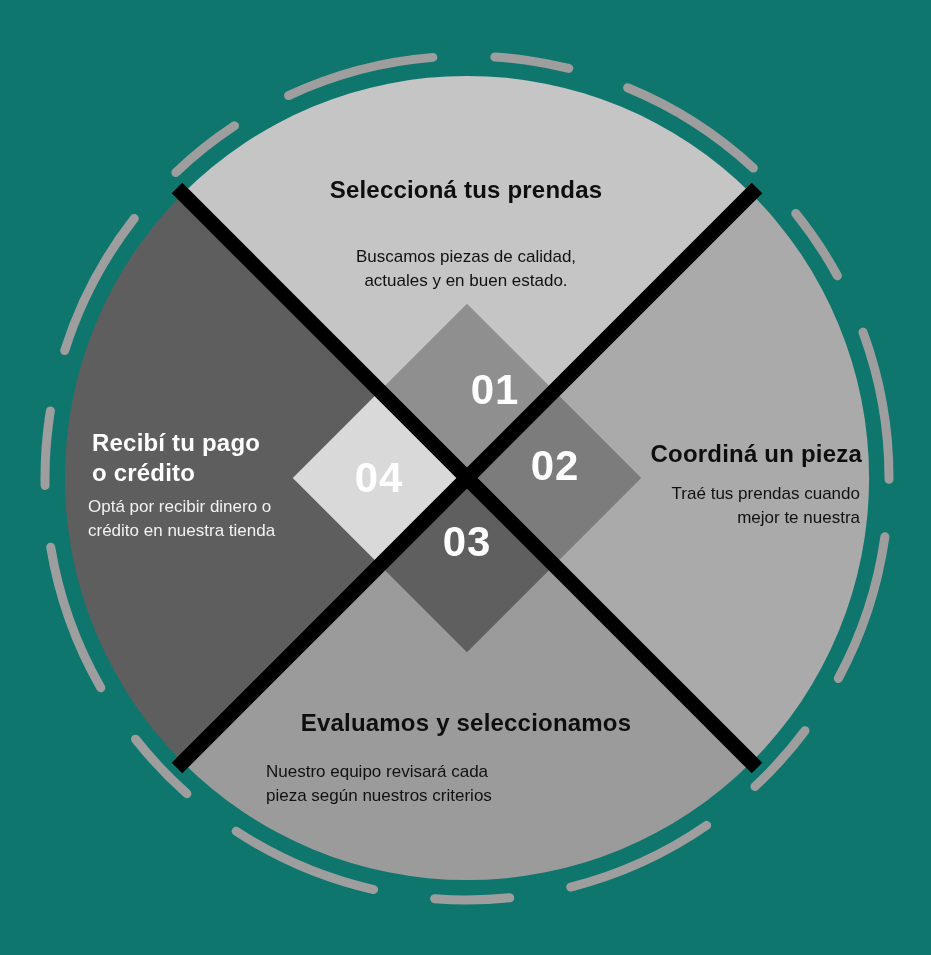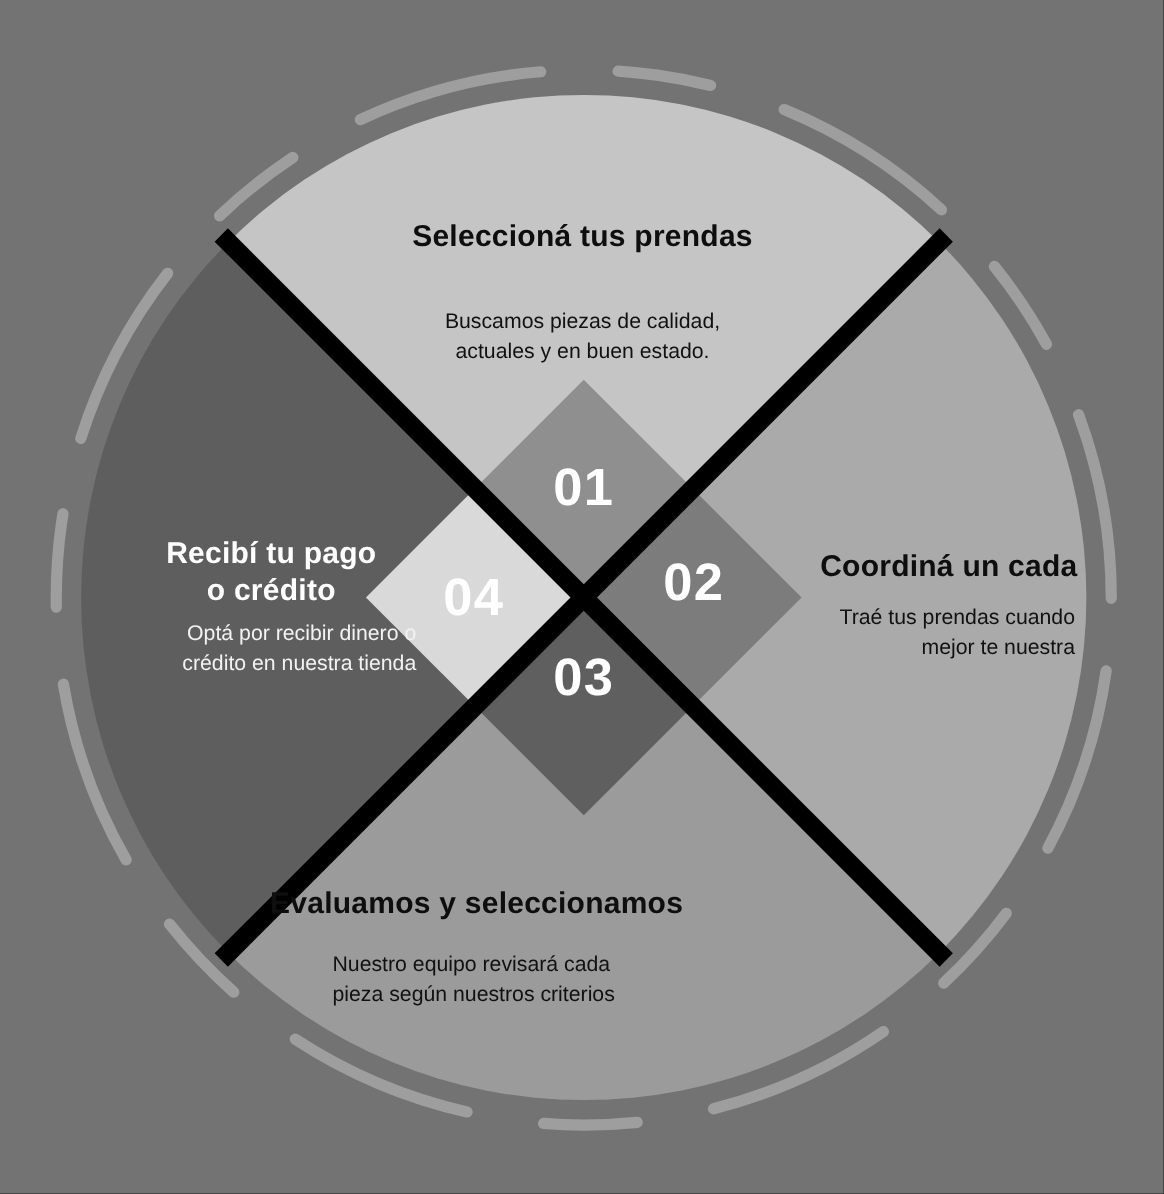--- a/index.html
+++ b/index.html
@@ -10,38 +10,38 @@
     font-family:"Liberation Sans",sans-serif;
   }
   .art{position:absolute;left:0;top:0;width:931px;height:955px;}
   .txt{position:absolute;white-space:pre-line;}
   .title{font-weight:bold;font-size:24px;letter-spacing:0.2px;}
   .body{font-size:17px;line-height:1.42;}
   .t1-title{left:216px;top:176px;width:500px;text-align:center;}
   .t1-body{left:266px;top:226px;width:400px;text-align:center;}
   .t2-title{right:69px;top:440px;width:300px;text-align:right;}
   .t2-body{right:71px;top:482px;width:300px;text-align:right;}
-  .t3-title{left:216px;top:709px;width:500px;text-align:left;}
+  .t3-title{left:216px;top:709px;width:500px;text-align:center;}
   .t3-body{left:266px;top:760px;width:400px;text-align:left;}
-  .t4-title{left:92px;top:428px;width:250px;text-align:center;line-height:1.25;}
+  .t4-title{left:92px;top:428px;width:250px;text-align:left;line-height:1.25;}
   .t4-body{left:88px;top:495px;width:245px;text-align:left;}
   .num{
     position:absolute;
     transform:translate(-50%,-50%);
     font-weight:bold;font-size:42px;letter-spacing:1px;
   }
   .n1{left:467px;top:390px;}
   .n2{left:555px;top:466px;}
   .n3{left:467px;top:542px;}
   .n4{left:379px;top:478px;text-align:right;}
 </style>
 </head>
 <body>
 
-<div class="stage" style="background-color: #737373;">
+<div class="stage" style="background-color: #0f766e;">
 
   <svg class="art" viewBox="0 0 931 955" aria-hidden="true">
 
     <circle cx="467" cy="478" r="422" fill="none" stroke-width="9" stroke-linecap="round" stroke-dasharray="150 62 75 62" transform="rotate(8 467 478)" stroke="#9e9e9e"></circle>
 
     <path d="M467,478 L182.7,193.7 A402,402 0 0 1 751.3,193.7 Z" fill="#c5c5c5"></path>
     <path d="M467,478 L751.3,193.7 A402,402 0 0 1 751.3,762.3 Z" fill="#aaaaaa"></path>
     <path d="M467,478 L751.3,762.3 A402,402 0 0 1 182.7,762.3 Z" fill="#9b9b9b"></path>
     <path d="M467,478 L182.7,762.3 A402,402 0 0 1 182.7,193.7 Z" fill="#5e5e5e"></path>
 
@@ -53,30 +53,30 @@
     <g stroke-width="15" stroke="#000000">
       <line x1="177" y1="188" x2="757" y2="768"></line>
       <line x1="757" y1="188" x2="177" y2="768"></line>
     </g>
   </svg>
 
   <div class="txt title t1-title" style="color: rgb(14, 14, 14);">Seleccioná tus prendas</div>
   <div class="txt body t1-body" style="color: rgb(17, 17, 17); margin-top: 19px;">Buscamos piezas de calidad,
 actuales y en buen estado.</div>
 
-  <div class="txt title t2-title" style="color: rgb(14, 14, 14);">Coordiná un cada</div>
+  <div class="txt title t2-title" style="color: rgb(14, 14, 14);">Coordiná un pieza</div>
   <div class="txt body t2-body" style="color: rgb(17, 17, 17);">Traé tus prendas cuando
 mejor te nuestra</div>
 
   <div class="txt title t3-title" style="color: rgb(14, 14, 14);">Evaluamos y seleccionamos</div>
   <div class="txt body t3-body" style="color: rgb(17, 17, 17);">Nuestro equipo revisará cada
 pieza según nuestros criterios</div>
 
   <div class="txt title t4-title" style="color: rgb(255, 255, 255);">Recibí tu pago
 o crédito</div>
-  <div class="txt body t4-body" style="color: rgb(242, 242, 242); text-align: right;">Optá por recibir dinero o
+  <div class="txt body t4-body" style="color: rgb(242, 242, 242);">Optá por recibir dinero o
 crédito en nuestra tienda</div>
 
-  <div class="num n1" style="color: rgb(255, 255, 255);">01</div>
+  <div class="num n1" style="color: rgb(255, 255, 255); margin-left: 28px;">01</div>
   <div class="num n2" style="color: rgb(255, 255, 255);">02</div>
   <div class="num n3" style="color: rgb(255, 255, 255);">03</div>
   <div class="num n4" style="color: rgb(255, 255, 255);">04</div>
 </div>
 
 </body></html>

